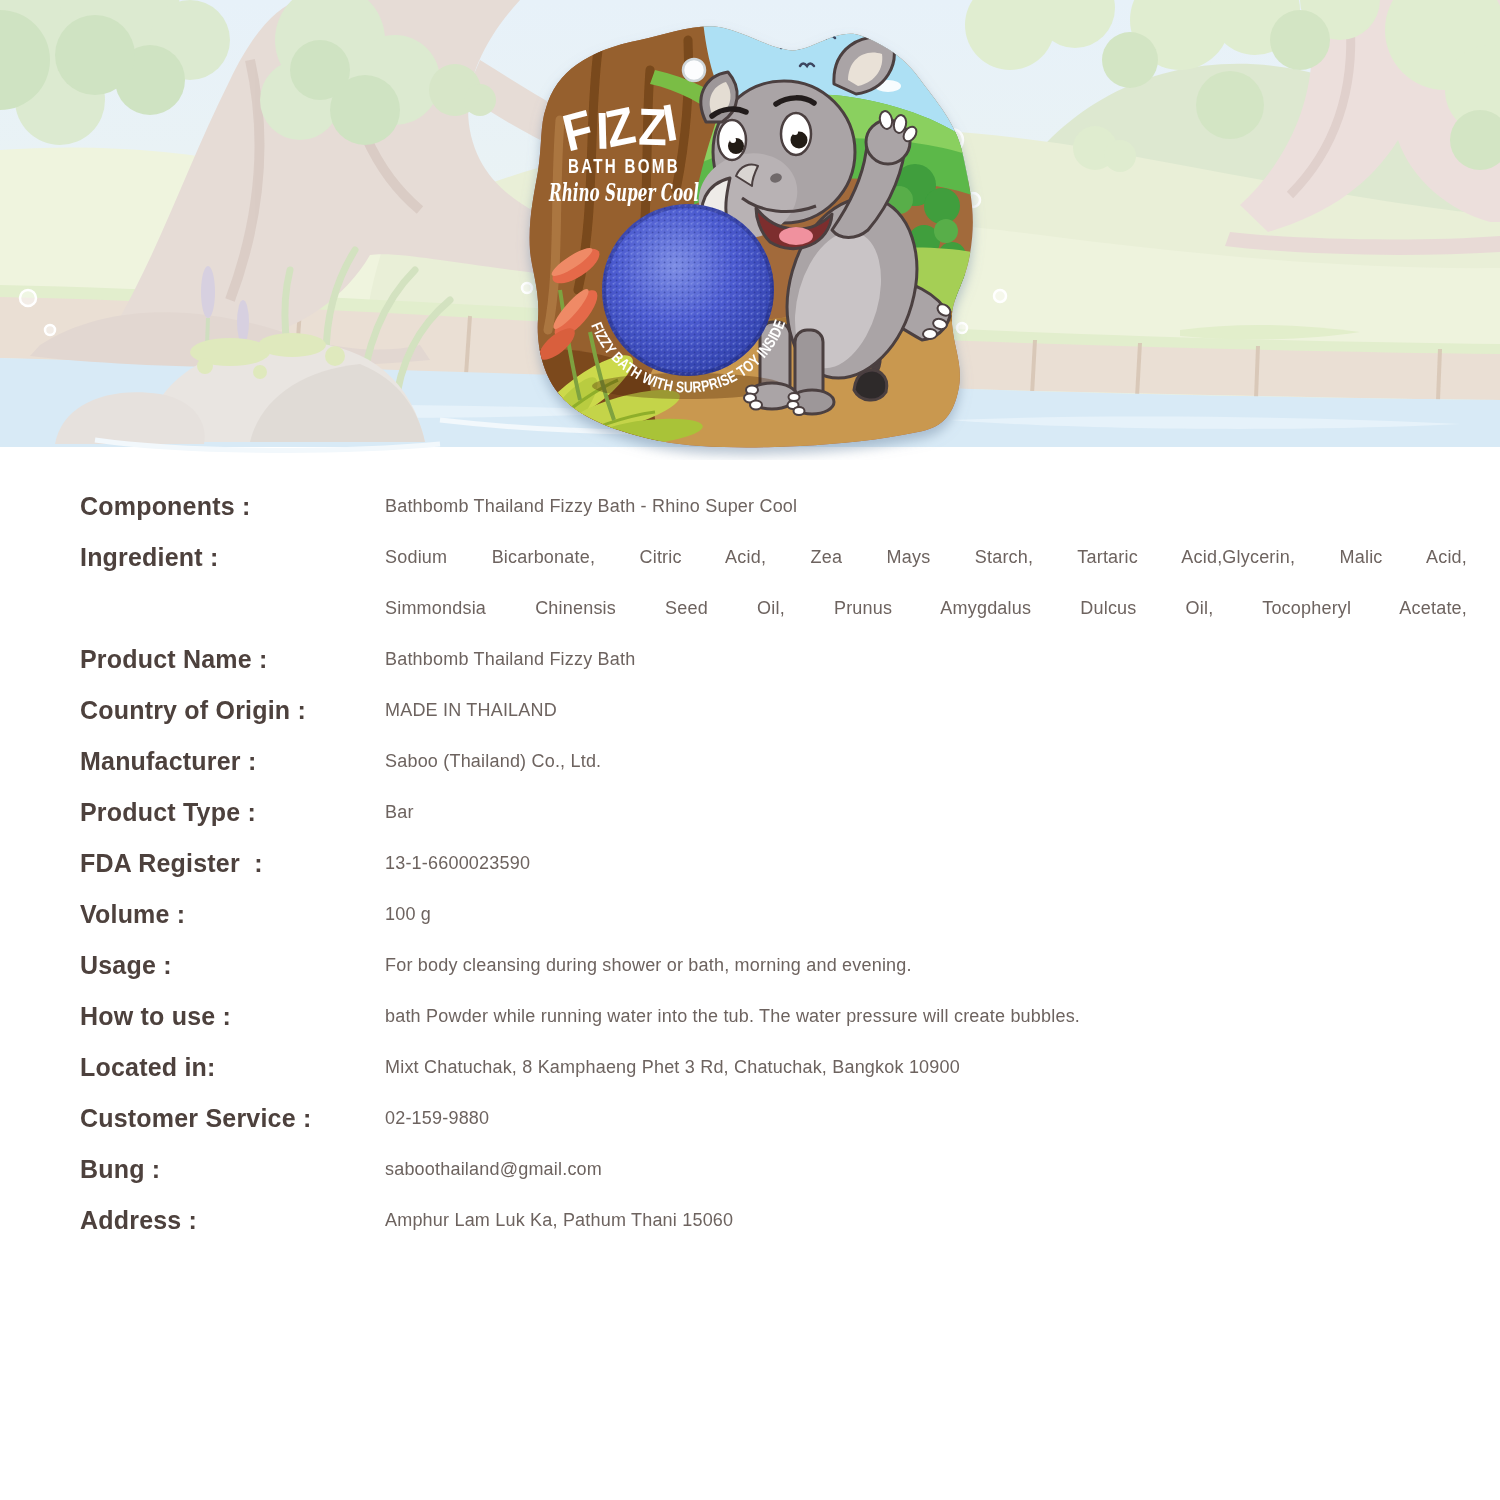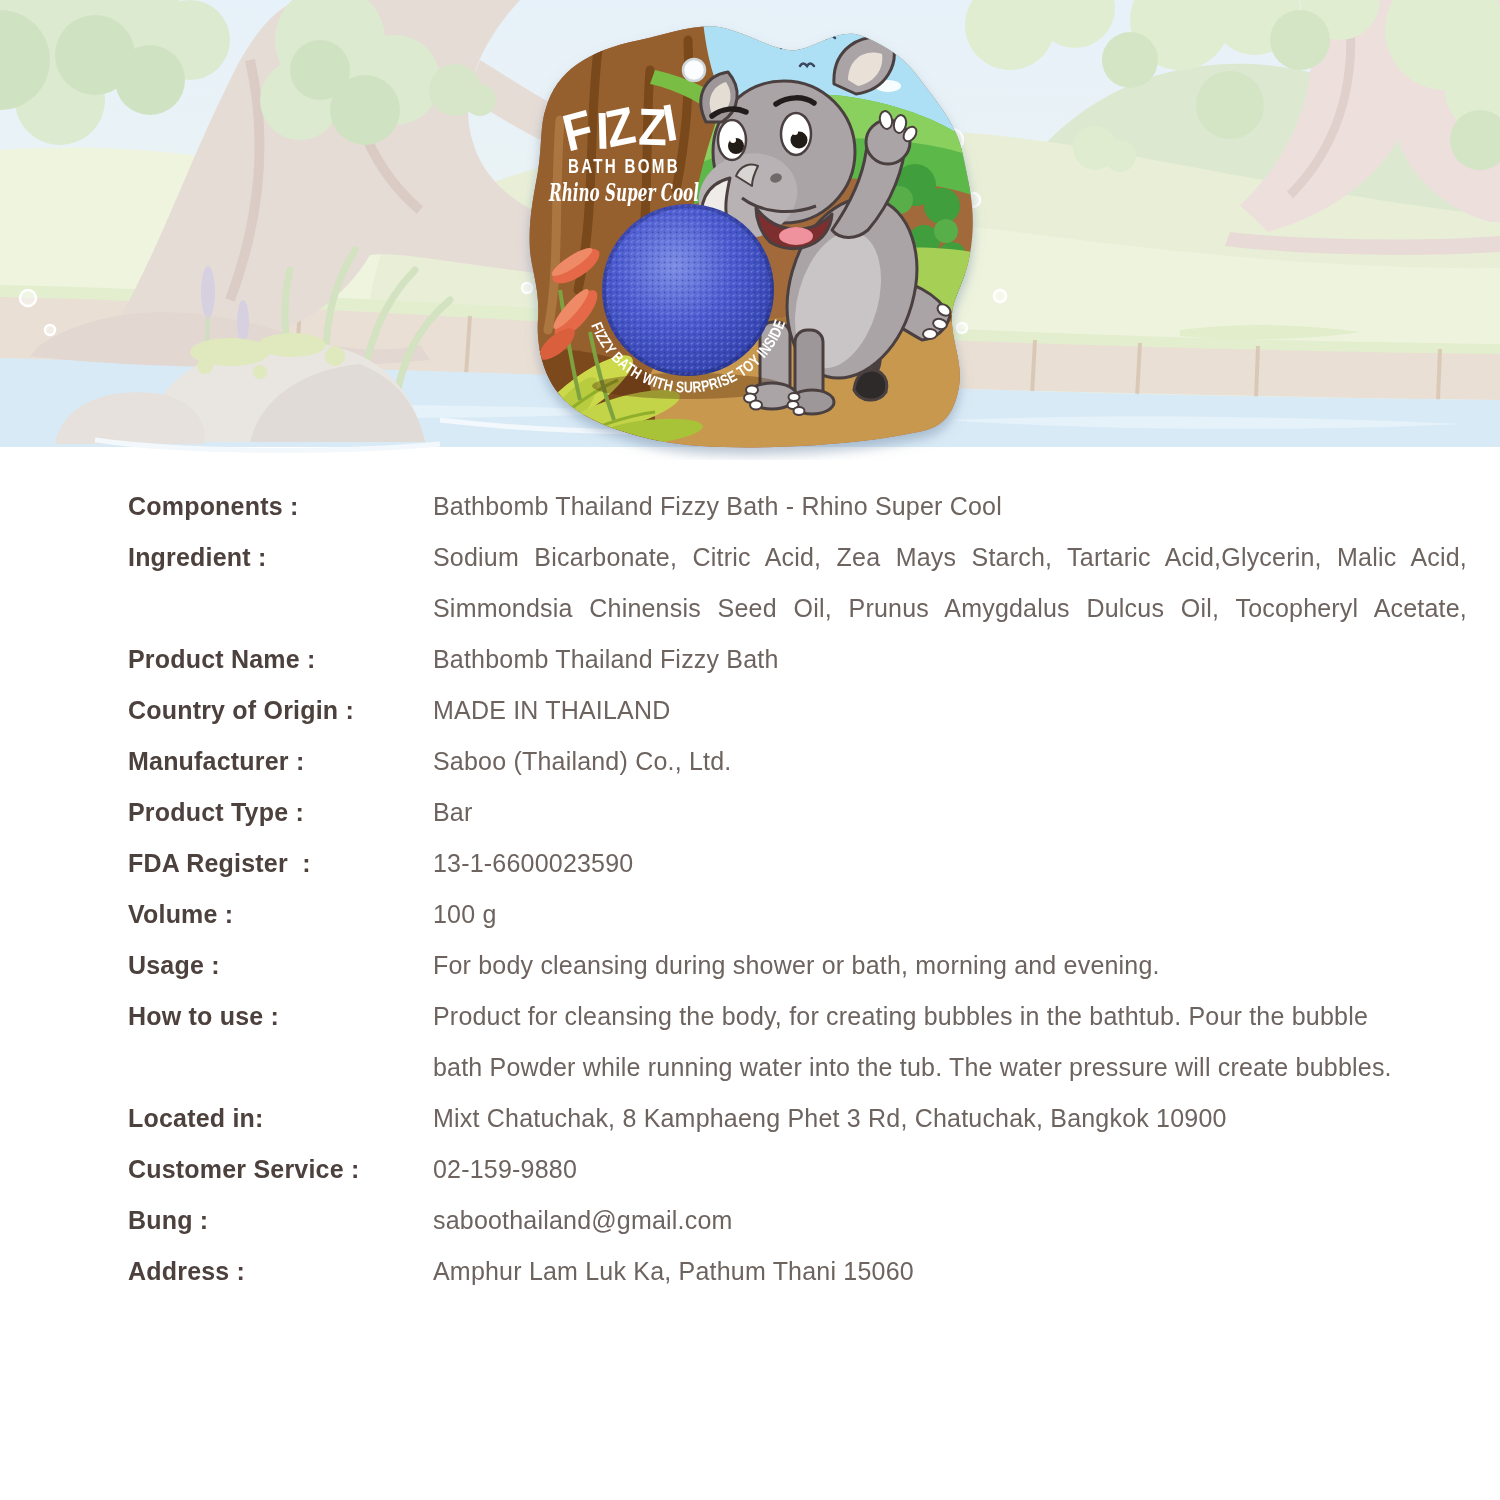--- a/index.html
+++ b/index.html
@@ -4,30 +4,30 @@
 <style>
   html,body { margin:0; padding:0; }
   body {
     width:1500px; height:1500px; background:#ffffff;
     font-family:"Liberation Sans", sans-serif;
     overflow:hidden; position:relative;
   }
   .banner { width:1500px; height:460px; position:relative; }
   .banner svg { display:block; }
   .specs { padding:21px 33px 0 80px; }
-  .spec-row { display:flex; align-items:flex-start;margin-left:48px; }
+  .spec-row { display:flex; align-items:flex-start; }
   .spec-label {
     flex:0 0 305px; width:305px;
     font-weight:bold; color:#4d413d;
     font-size:25px; line-height:51px;
     letter-spacing:.2px; white-space:pre;
   }
   .spec-value {
     flex:1; color:#6d635f;
-    font-size:25px; line-height:51px; letter-spacing:.2px;
+    font-size:18px; line-height:51px; letter-spacing:.2px;
   }
   .nline { white-space:nowrap; }
   .jline { text-align:justify; text-align-last:justify; }
 </style>
 </head>
 <body>
 
 <div class="banner">
 <svg width="1500" height="460" viewBox="0 0 1500 460" xmlns="http://www.w3.org/2000/svg">
   <defs>
@@ -395,21 +395,20 @@
   <div class="spec-row">
     <div class="spec-label">Usage :</div>
     <div class="spec-value">
         <div class="nline">For body cleansing during shower or bath, morning and evening.</div>
       </div>
   </div>
 
   <div class="spec-row">
     <div class="spec-label">How to use :</div>
     <div class="spec-value">
-        <div class="nline">Product for cleansing the body, for creating bubbles in the bathtub. Pour the bubble</div>
         <div class="nline">bath Powder while running water into the tub. The water pressure will create bubbles.</div>
       </div>
   </div>
 
   <div class="spec-row">
     <div class="spec-label">Located in:</div>
     <div class="spec-value">
         <div class="nline">Mixt Chatuchak, 8 Kamphaeng Phet 3 Rd, Chatuchak, Bangkok 10900</div>
       </div>
   </div>

